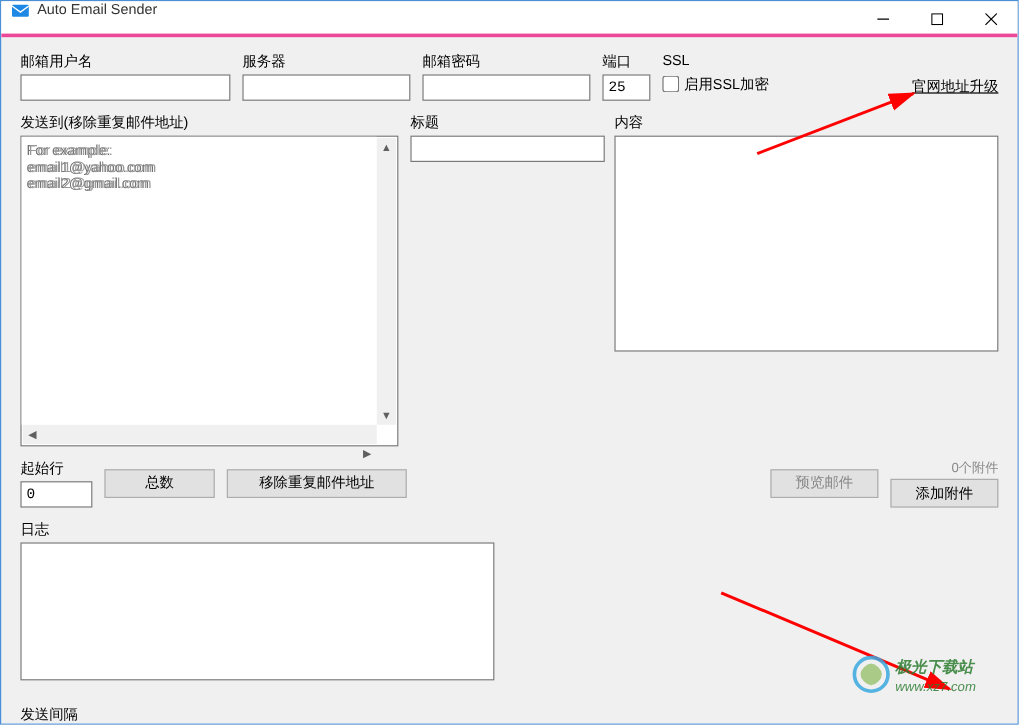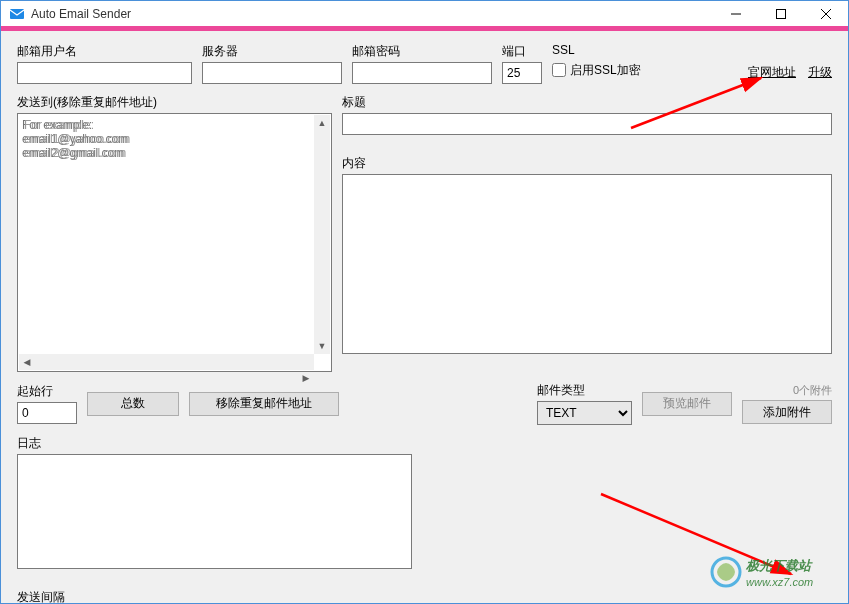--- a/index.html
+++ b/index.html
@@ -1,39 +1,39 @@
 <!DOCTYPE html>
 <html><head>
 <meta charset="utf-8">
 <style>
 * { box-sizing: border-box; margin: 0; padding: 0; }
 body { font-family: "Microsoft YaHei", Arial, sans-serif; font-size: 12px; background: #fff; }
 .window { width: 849px; height: 604px; border: 1px solid #4a90d9; background: #f0f0f0; position: relative; overflow: hidden; }
-.titlebar { height: 30px; background: #fff; display: flex; align-items: center; padding: 0 0 0 8px; border-bottom: 5px solid #ec4899; }
+.titlebar { height: 30px; background: #fff; display: flex; align-items: flex-start; padding: 0 0 0 8px; border-bottom: 3px solid #ec4899; }
 .titlebar .icon { width: 16px; height: 16px; margin-right: 6px; }
 .titlebar .title { flex: 1; font-size: 12px; color: #333; }
 .titlebar .controls { display: flex; }
 .titlebar .ctrl { width: 45px; height: 30px; display: flex; align-items: center; justify-content: center; cursor: pointer; }
 .content { padding: 12px 16px; position: relative; }
 .row { display: flex; gap: 10px; margin-bottom: 10px; }
 .field { display: flex; flex-direction: column; }
 .label { font-size: 12px; color: #000; margin-bottom: 2px; }
-input[type="text"], input[type="password"] { border: 1px solid #7a7a7a; background: #fff; height: 22px; padding: 2px 4px; font-size: 12px; font-family: Liberation Sans, sans-serif; }
+input[type="text"], input[type="password"] { border: 1px solid #7a7a7a; background: #fff; height: 22px; padding: 2px 4px; font-size: 12px; font-family: Liberation Mono, monospace; }
 textarea { border: 1px solid #7a7a7a; background: #fff; font-size: 12px; font-family: inherit; padding: 4px; resize: none; overflow: auto; }
 select { border: 1px solid #7a7a7a; background: #e8e8e8; height: 24px; font-size: 12px; font-family: inherit; padding: 0 4px; }
 button { border: 1px solid #adadad; background: #e1e1e1; height: 24px; font-size: 12px; font-family: inherit; padding: 0 8px; cursor: pointer; }
 button:disabled { color: #888; cursor: default; }
 .link { color: #000; text-decoration: underline; cursor: pointer; font-size: 12px; }
 .chk { display: flex; align-items: center; gap: 4px; }
 .chk input { width: 14px; height: 14px; }
 .placeholder-text { color: #999; white-space: pre; }
 .interval-input { border: 2px solid #0078d7; background: #fff; width: 60px; height: 22px; padding: 0 4px; color: #0066cc; }
 .selected-text { background: #0078d7; color: #fff; padding: 0 1px; }
 .arrow { position: absolute; pointer-events: none; }
-.watermark { position: absolute; right: 10px; bottom: 6px; opacity: 0.85; pointer-events: none; }
+.watermark { position: absolute; right: 10px; bottom: 16px; opacity: 0.85; pointer-events: none; }
 .scrollbar { position: absolute; background: #f0f0f0; }
 .scrollbar.vert { right: 1px; top: 1px; bottom: 17px; width: 16px; }
 .scrollbar.horiz { left: 1px; right: 17px; bottom: 1px; height: 16px; }
 .scroll-arrow { width: 16px; height: 16px; display: flex; align-items: center; justify-content: center; color: #606060; font-size: 9px; }
 .textarea-wrap { position: relative; border: 1px solid #7a7a7a; background: #fff; }
 .textarea-wrap textarea { border: none; width: calc(100% - 17px); height: calc(100% - 17px); }
 </style>
 </head>
 <body>
 
@@ -87,21 +87,21 @@
         <input type="text" value="25" style="">
       </div>
       <div class="field">
         <span class="label">SSL</span>
         <label class="chk" style="height:22px">
           <input type="checkbox" style="">
           <span>启用SSL加密</span>
         </label>
       </div>
       <div style="flex:1"></div>
-      <div style="display:flex;align-items:flex-end;gap:12px;padding-bottom:3px">
+      <div style="display:flex;align-items:flex-end;padding-bottom:3px">
         <span class="link">官网地址</span>
         <span class="link">升级</span>
       </div>
     </div>
 
     <div class="row">
       <div class="field" style="width:315px">
         <span class="label">发送到(移除重复邮件地址)</span>
         <div class="textarea-wrap" style="height:259px">
           <textarea style="color: rgb(51, 51, 51);" placeholder="For example:
@@ -113,44 +113,40 @@
           <div class="scrollbar vert">
             <div class="scroll-arrow">▲</div>
             <div class="scroll-arrow" style="position:absolute;bottom:0">▼</div>
           </div>
           <div class="scrollbar horiz">
             <div class="scroll-arrow">◀</div>
             <div class="scroll-arrow" style="position:absolute;right:0">▶</div>
           </div>
         </div>
       </div>
-      <div style="flex:1;display:flex;flex-direction:column;gap:20px">
+      <div style="flex:1;display:flex;flex-direction:row;gap:8px">
         <div class="field">
           <span class="label">标题</span>
           <input type="text" style="">
         </div>
         <div class="field" style="flex:1">
           <span class="label">内容</span>
           <textarea style="height: 180px;"></textarea>
         </div>
       </div>
     </div>
 
     <div class="row" style="align-items:center">
       <div class="field" style="width:60px">
         <span class="label">起始行</span>
         <input type="text" value="0" style="">
       </div>
       <button style="width:92px">总数</button>
       <button style="width:150px">移除重复邮件地址</button>
       <div style="flex:1"></div>
-      <div class="field" style="width:95px">
-        <span class="label">邮件类型</span>
-        <select><option>TEXT</option></select>
-      </div>
       <button style="width:90px" disabled="">预览邮件</button>
       <div class="field" style="width:90px;align-items:flex-end">
         <span class="label" style="color:#888;font-size:11px">0个附件</span>
         <button style="width:90px">添加附件</button>
       </div>
     </div>
 
     <div class="row">
       <div class="field" style="width:395px">
         <span class="label">日志</span>

